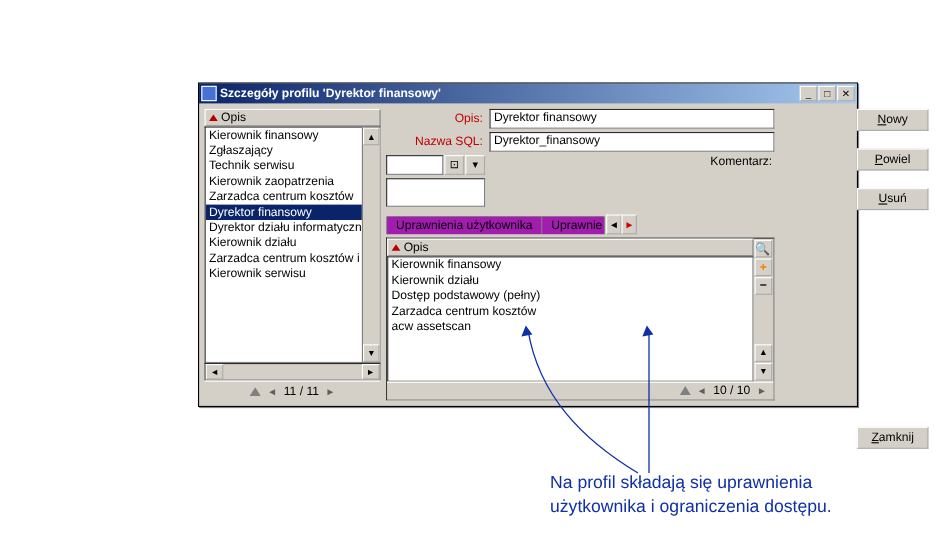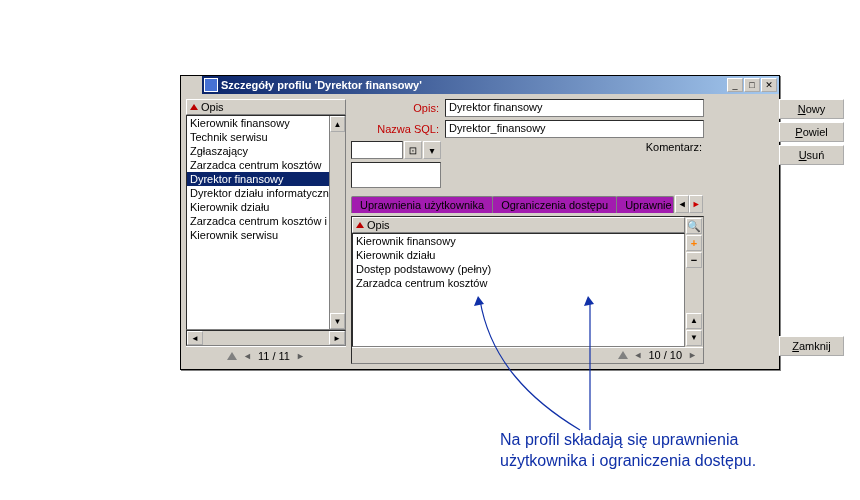--- a/index.html
+++ b/index.html
@@ -1,18 +1,18 @@
 <!DOCTYPE html>
 <html><head>
 <meta charset="utf-8">
 <style>
   * { box-sizing: border-box; margin: 0; padding: 0; font-family: Tahoma, Arial, sans-serif; font-size: 11px; }
   body { background: #fff; width: 860px; height: 500px; position: relative; }
   .window { position: absolute; left: 180px; top: 75px; width: 600px; height: 295px; background: #d4d0c8; border: 1px solid #000; box-shadow: 1px 1px 0 #808080; }
-  .titlebar { background: linear-gradient(to right, #0a246a, #a6caf0); height: 18px; display: flex; align-items: center; padding: 0 2px; margin-left: 21px; }
+  .titlebar { background: linear-gradient(to right, #0a246a, #a6caf0); height: 18px; display: flex; align-items: center; padding: 0 2px; }
   .titlebar .icon { width: 14px; height: 14px; background: #4671d5; border: 1px solid #fff; margin-right: 3px; }
   .titlebar .title { color: #fff; font-weight: bold; flex: 1; }
   .titlebar .winbtn { width: 16px; height: 14px; background: #d4d0c8; border: 1px outset #fff; margin-left: 1px; display: flex; align-items: center; justify-content: center; font-size: 9px; font-family: Arial; cursor: pointer; }
   .body { padding: 5px; display: flex; gap: 5px; height: calc(100% - 18px); }
   .leftcol { width: 160px; display: flex; flex-direction: column; }
   .listhead { background: #d4d0c8; border: 1px solid #808080; border-top-color:#fff; border-left-color:#fff; height: 16px; display: flex; align-items: center; padding: 0 3px; text-align: right; }
   .tri { display:inline-block; width:0; height:0; border-left:4px solid transparent; border-right:4px solid transparent; border-bottom:6px solid #b00; margin-right:3px; }
   .listbox { background: #fff; border: 1px inset #808080; flex: 1; overflow: hidden; position: relative; }
   .listinner { position:absolute; inset:0; padding-right:16px; }
   .listrow { padding: 1px 3px; white-space: nowrap; overflow:hidden; }
@@ -33,21 +33,21 @@
   .ta { background:#fff; border:1px inset #808080; height:26px; }
   .inprow { display:flex; gap:1px; }
   .inprow .inp { flex:1; }
   .icobtn { width:18px; height:18px; background:#d4d0c8; border:1px outset #fff; display:flex; align-items:center; justify-content:center; font-size:10px; cursor:pointer; }
   .tabrow { display:flex; align-items:center; margin-top:4px; }
   .tab { background:#a21caf; border:1px solid #808080; border-bottom:none; padding:2px 8px; border-top-left-radius:2px; border-top-right-radius:2px; margin-right:-1px; cursor:pointer; white-space:nowrap; overflow:hidden; }
   .tab.cut { max-width:58px; text-overflow:clip; }
   .tabrow .spinbtn { width:14px; height:18px; background:#d4d0c8; border:1px outset #fff; display:flex; align-items:center; justify-content:center; font-size:9px; cursor:pointer; }
   .spinbtn.left { margin-left:2px; }
   .tabbody { border:1px inset #808080; flex:1; display:flex; flex-direction:column; background:#d4d0c8; }
-  .btns { position:absolute; right:-70px; top:0; width:65px; display:flex; flex-direction:column; gap:3px; }
+  .btns { position:absolute; right:-70px; top:0; width:65px; display:flex; flex-direction:column; gap:16px; }
   .btn { background:#d4d0c8; border:1px outset #fff; height:20px; display:flex; align-items:center; justify-content:center; cursor:pointer; }
   .btn u { text-decoration: underline; }
   .rhs { display:flex; height:100%; }
   .tab-list { flex:1; display:flex; flex-direction:column; }
   .sidebtns { width:18px; display:flex; flex-direction:column; gap:1px; padding:1px; }
   .iconbtn { width:16px; height:16px; background:#d4d0c8; border:1px outset #fff; display:flex; align-items:center; justify-content:center; font-size:11px; cursor:pointer; }
   .blue{color:#0040c0;} .orange{color:#ff8000;font-weight:bold;} .minus{color:#000;font-weight:bold;}
   .list2 { background:#fff; border:1px inset #808080; flex:1; overflow:hidden; }
   .annotation { position:absolute; left:500px; top:430px; width:290px; color:#1030a8; font-size:16px; line-height:1.3; }
   svg.overlay { position:absolute; left:0; top:0; pointer-events:none; }
@@ -66,22 +66,23 @@
   <div class="body">
 
     <div class="leftcol">
       <div class="listhead">
         <span class="tri"></span>
         <span>Opis</span>
       </div>
       <div class="listbox">
         <div class="listinner" id="leftlist">
             <div class="listrow">Kierownik finansowy</div>
+            <div class="listrow">Zgłaszający</div>
             <div class="listrow">Technik serwisu</div>
-            <div class="listrow">Zgłaszający</div>
+            <div class="listrow">Kierownik zaopatrzenia</div>
             <div class="listrow">Zarzadca centrum kosztów</div>
             <div class="listrow sel">Dyrektor finansowy</div>
             <div class="listrow">Dyrektor działu informatyczne</div>
             <div class="listrow">Kierownik działu</div>
             <div class="listrow">Zarzadca centrum kosztów i c</div>
             <div class="listrow">Kierownik serwisu</div>
           </div>
         <div class="scroll-v">
           <div class="sb-btn">▲</div>
           <div style="flex:1"></div>
@@ -127,39 +128,39 @@
           <div class="inp"></div>
           <div class="icobtn">⊡</div>
           <div class="icobtn">▾</div>
         </div>
         <div class="lbl" style="align-self:start;">Komentarz:</div>
         <div class="ta"></div>
       </div>
 
       <div class="tabrow">
         <div class="tab">Uprawnienia użytkownika</div>
-        <div class="tab">Ograniczenia dostępu</div>
         <div class="tab cut">Uprawnie</div>
         <div class="spinbtn left">◄</div>
         <div class="spinbtn" style="color:#c00;">►</div>
       </div>
 
       <div class="tabbody">
         <div class="rhs">
           <div class="tab-list">
             <div class="listhead">
               <span class="tri"></span>
               <span>Opis</span>
             </div>
             <div class="list2">
               <div id="permlist">
                   <div class="listrow">Kierownik finansowy</div>
                   <div class="listrow">Kierownik działu</div>
                   <div class="listrow">Dostęp podstawowy (pełny)</div>
                   <div class="listrow">Zarzadca centrum kosztów</div>
+                  <div class="listrow">acw assetscan</div>
                 </div>
             </div>
           </div>
           <div class="sidebtns">
             <div class="iconbtn blue">🔍</div>
             <div class="iconbtn orange">+</div>
             <div class="iconbtn minus">−</div>
             <div style="flex:1"></div>
             <div class="iconbtn" style="font-size:8px;">▲</div>
             <div class="iconbtn" style="font-size:8px;">▼</div>

